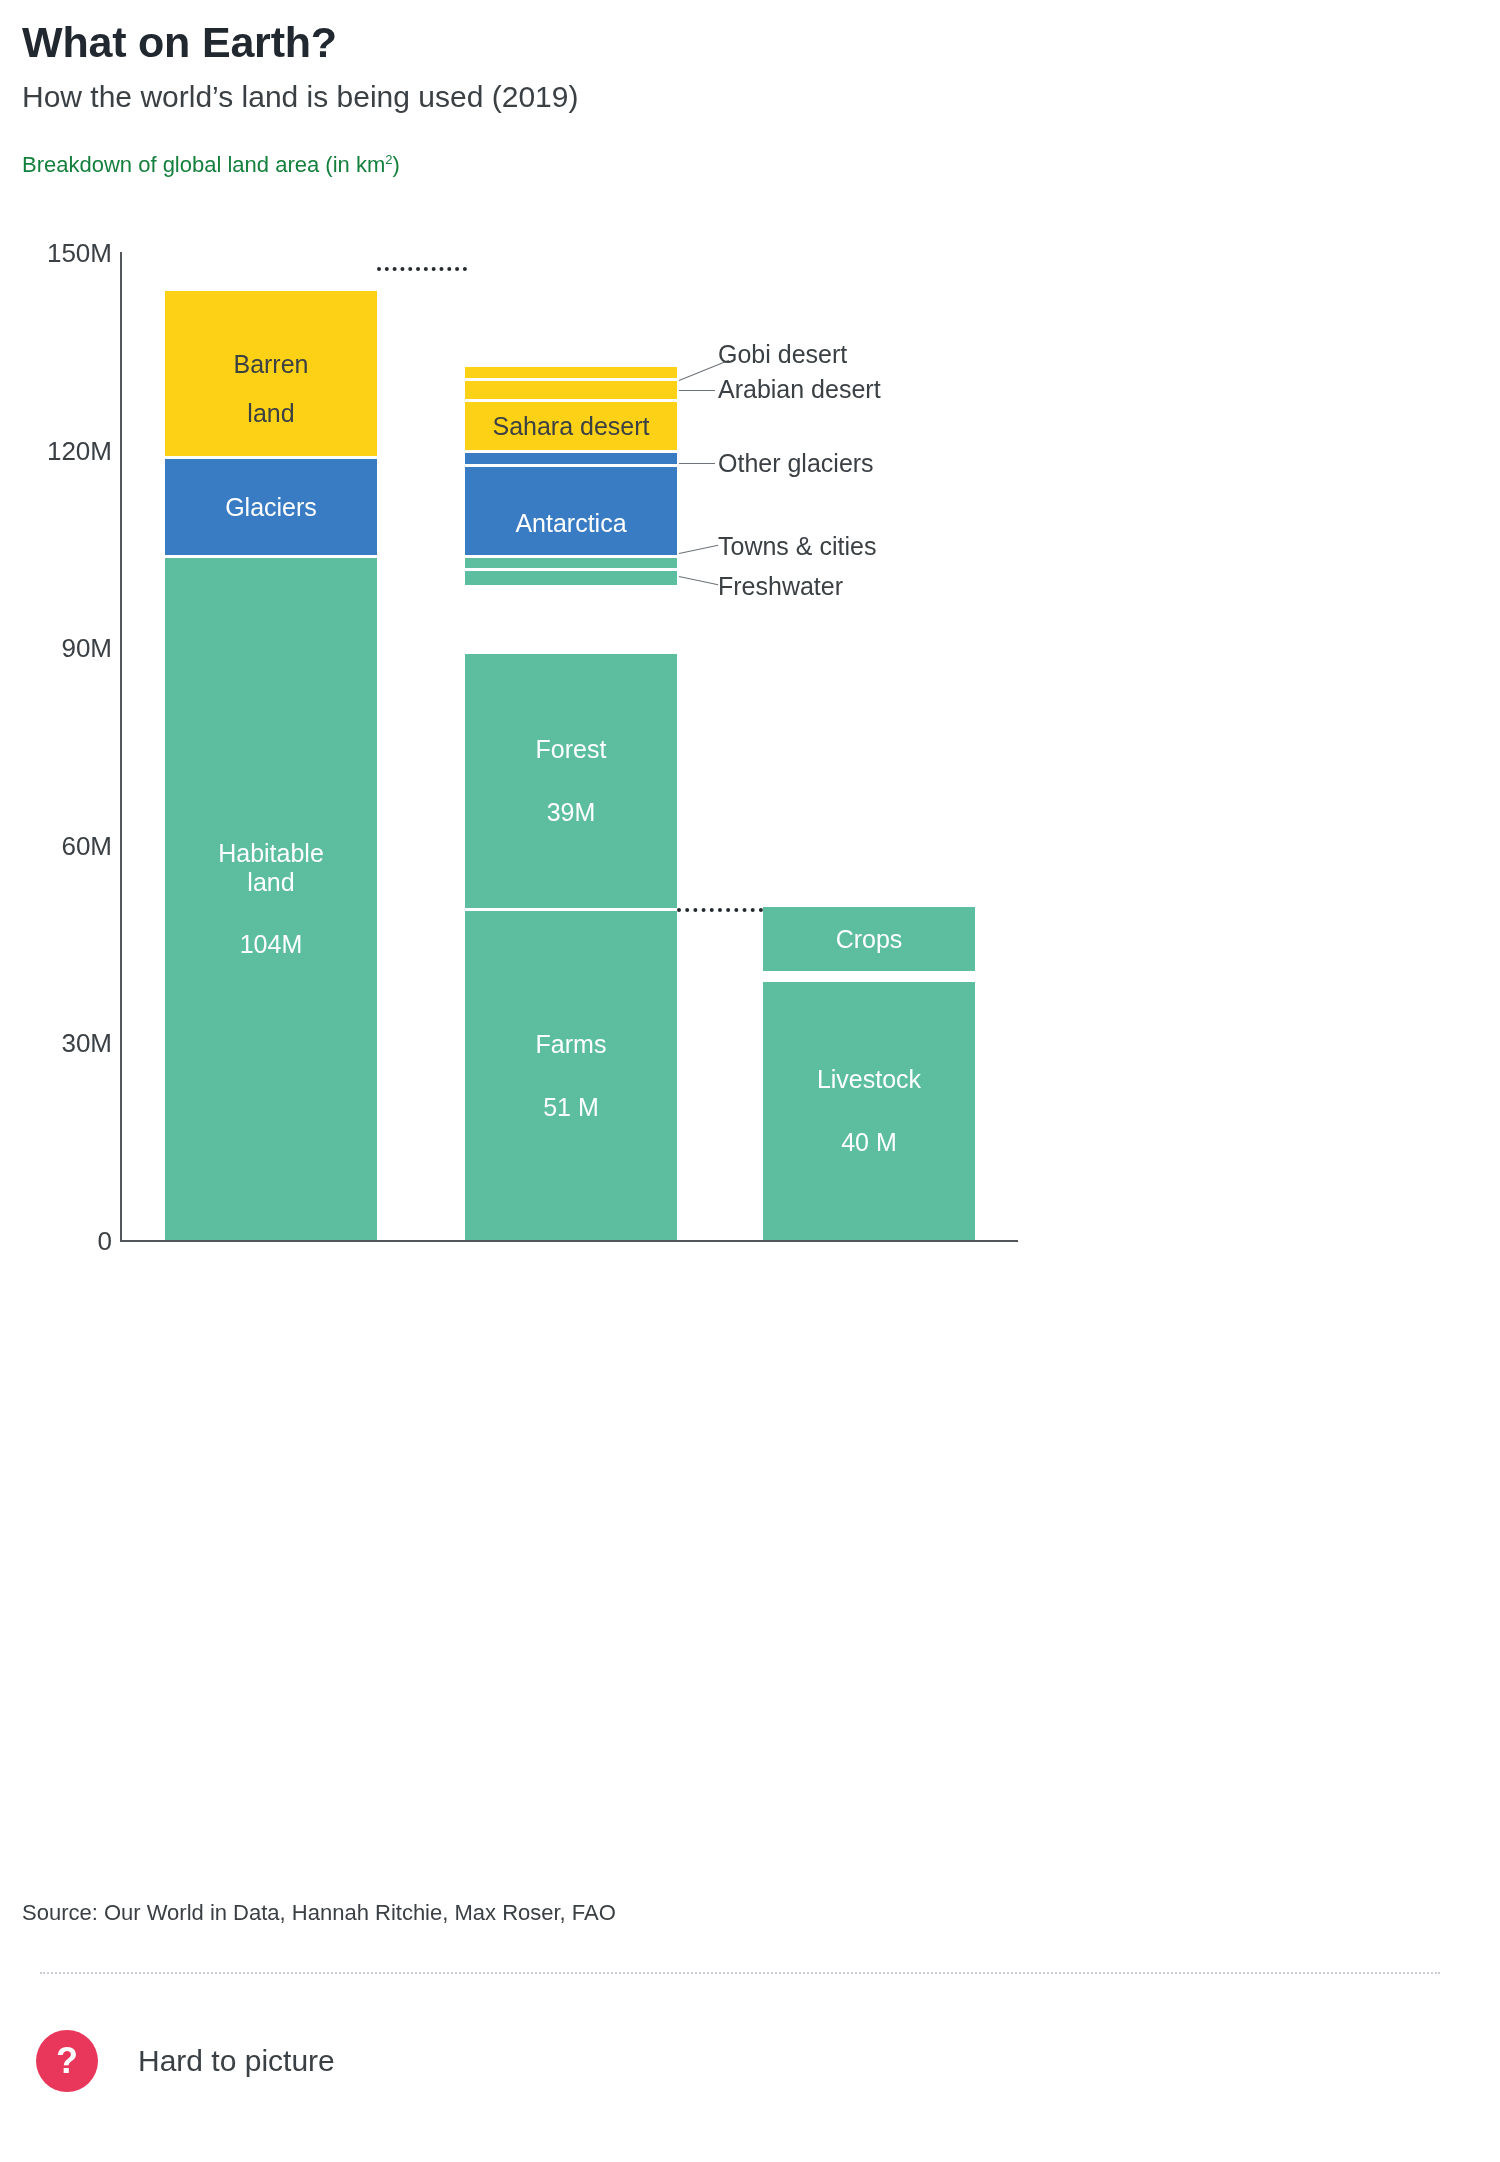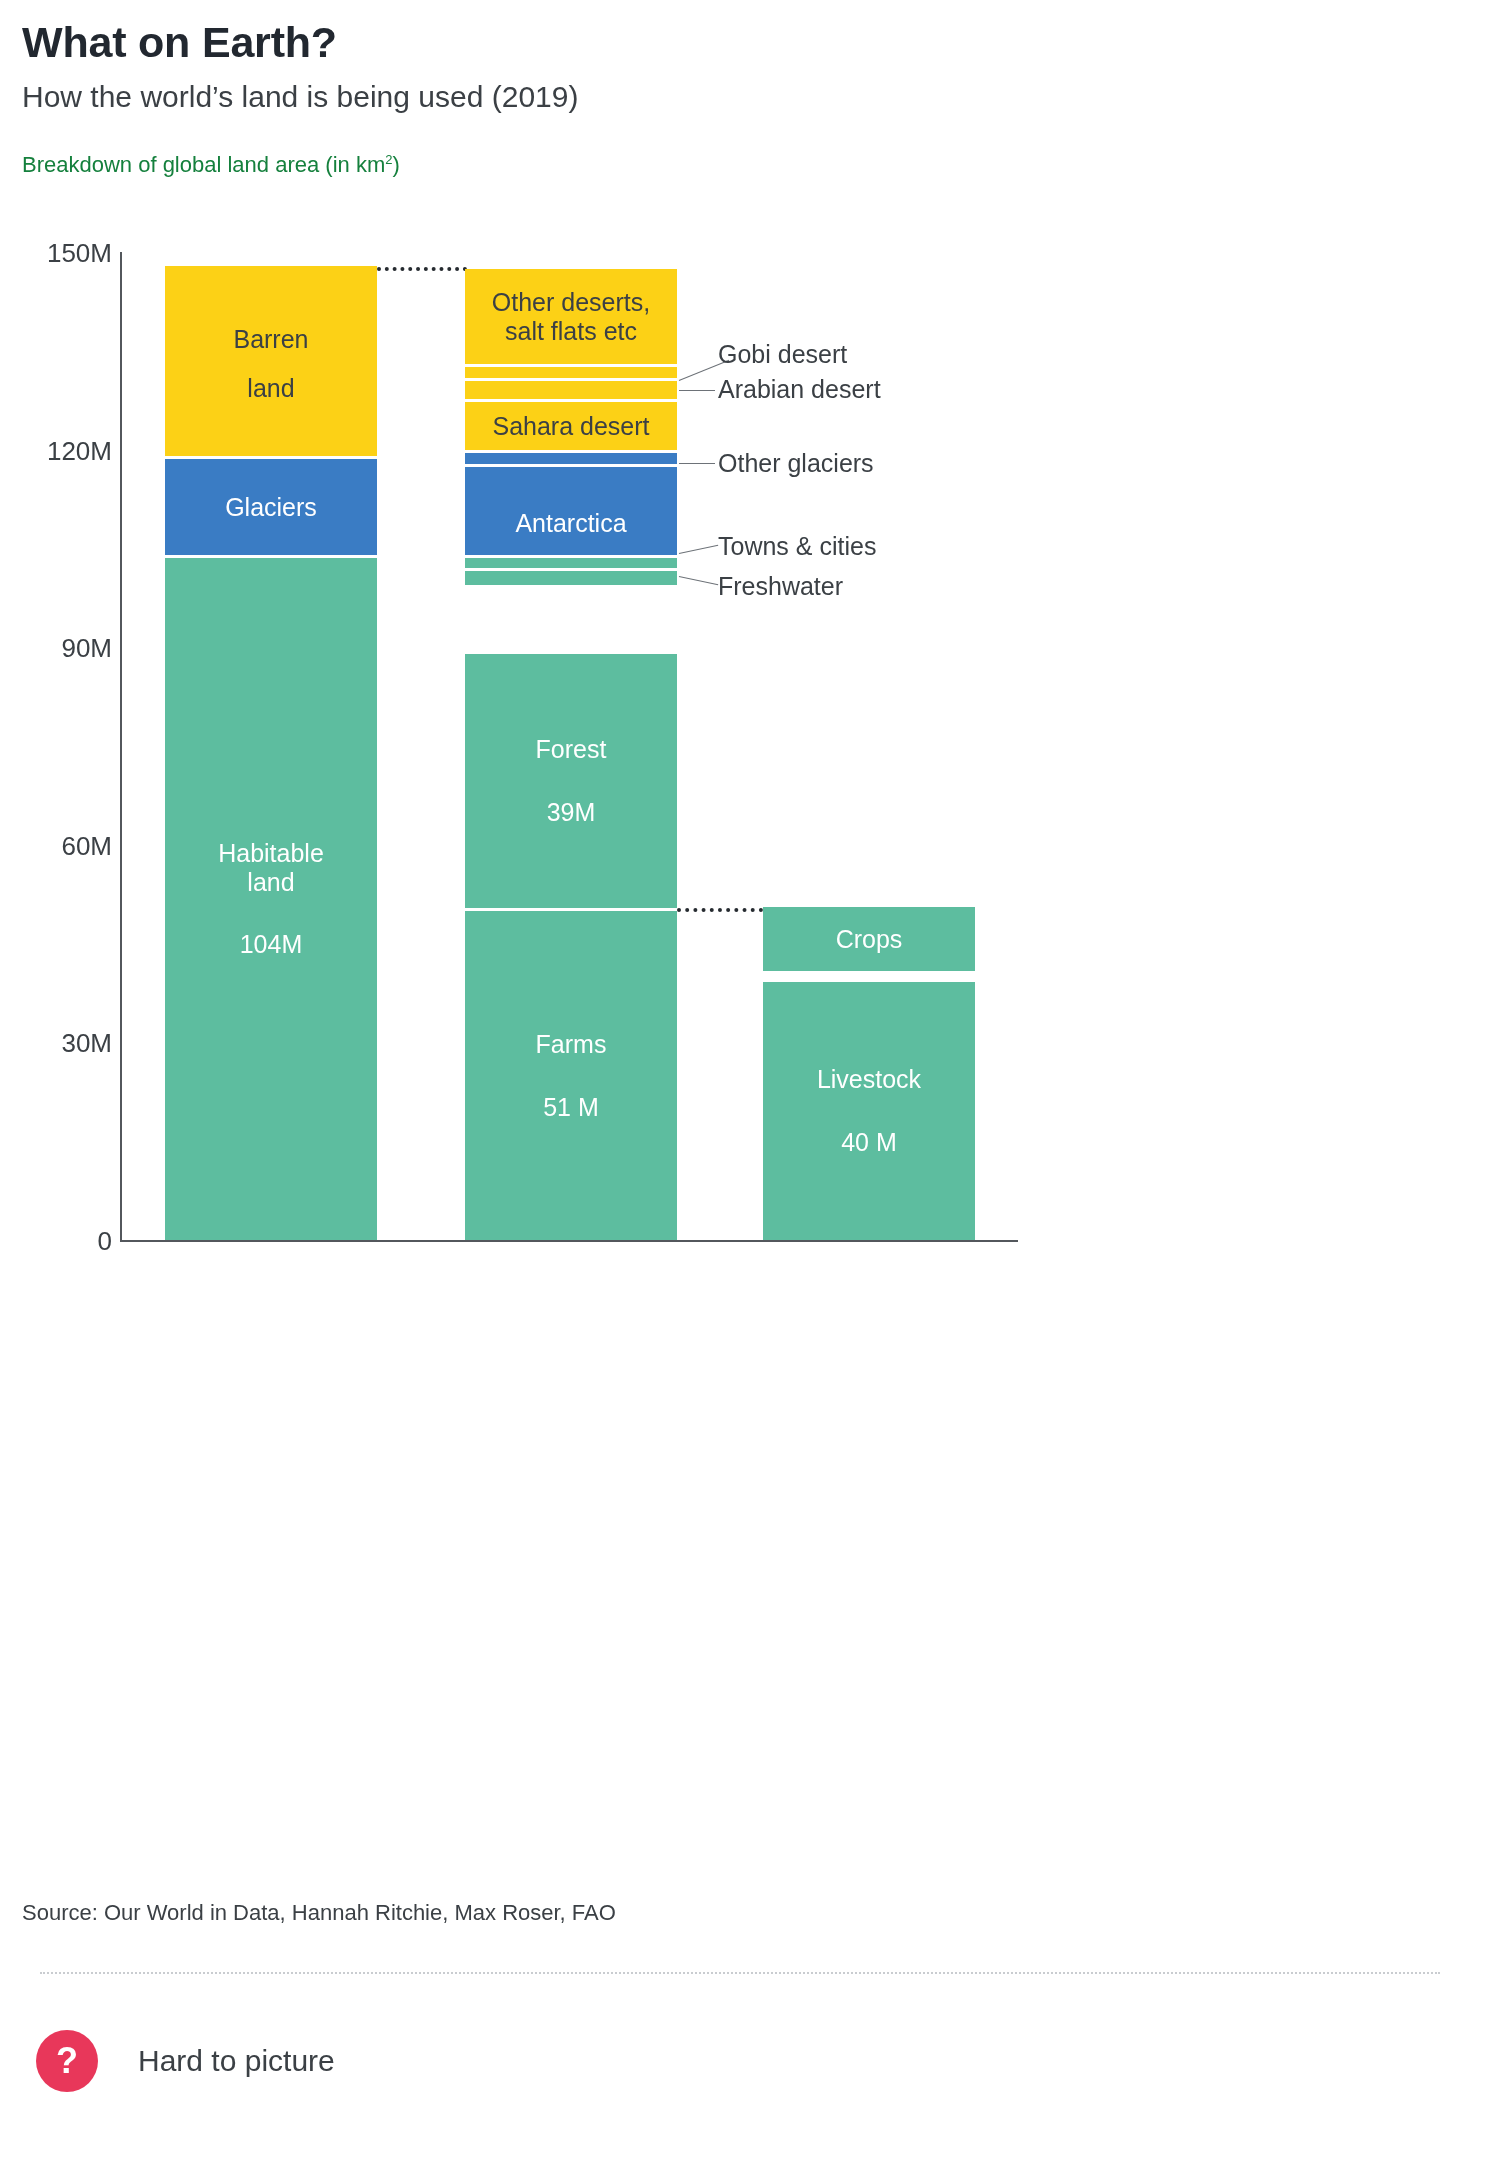--- a/index.html
+++ b/index.html
@@ -108,21 +108,21 @@
       <div class="ytick" style="top:240px;">150M</div>
       <div class="ytick" style="top:438px;">120M</div>
       <div class="ytick" style="top:635px;">90M</div>
       <div class="ytick" style="top:833px;">60M</div>
       <div class="ytick" style="top:1030px;">30M</div>
       <div class="ytick" style="top:1228px;">0</div>
     </div>
 
     <div class="bar" style="left:165px; top:252px; width:212px; height:988px;">
 
-      <div class="seg yellow two-line" style="top:14px; height:195px;gap:20px;">
+      <div class="seg yellow two-line" style="top:39px; height:195px;gap:20px;">
         <span class="lbl">Barren</span>
         <span class="lbl">land</span>
       </div>
       <div class="sep" style="top:204px;"></div>
 
       <div class="seg blue" style="top:207px; height:96px;">
         <span class="lbl">Glaciers</span>
       </div>
       <div class="sep" style="top:303px;"></div>
 
@@ -131,24 +131,20 @@
         <span class="lbl">land</span>
         <span class="gap"></span>
         <span class="val">104M</span>
       </div>
     </div>
 
     <div class="dotted" style="left:377px; top:267px; width:90px;"></div>
 
     <div class="bar" style="left:465px; top:252px; width:212px; height:988px;">
 
-      <div class="seg yellow two-line" style="top:17px; height:95px;">
-        <span class="lbl">Other deserts,</span>
-        <span class="lbl">salt flats etc</span>
-      </div>
       <div class="sep" style="top:112px;"></div>
 
       <div class="seg yellow" style="top:115px; height:11px;"></div>
       <div class="sep" style="top:126px;"></div>
 
       <div class="seg yellow" style="top:129px; height:18px;"></div>
       <div class="sep" style="top:147px;"></div>
 
       <div class="seg yellow" style="top:150px; height:48px;">
         <span class="lbl">Sahara desert</span>

